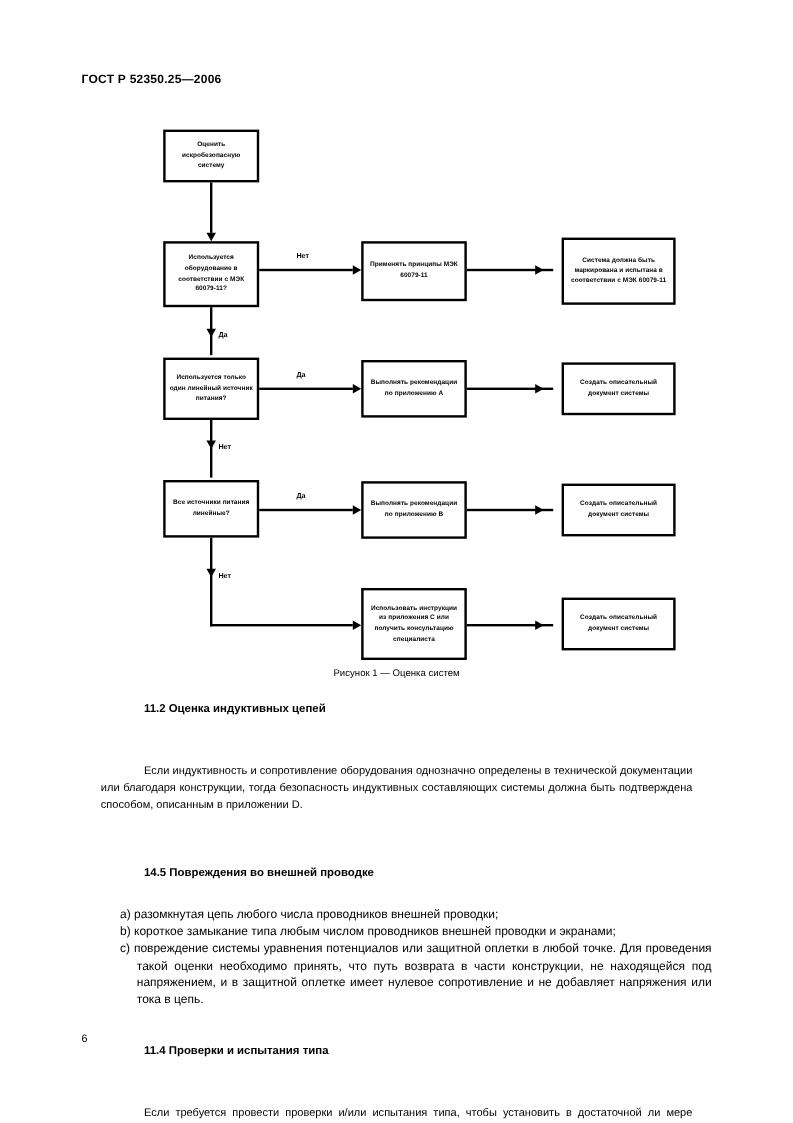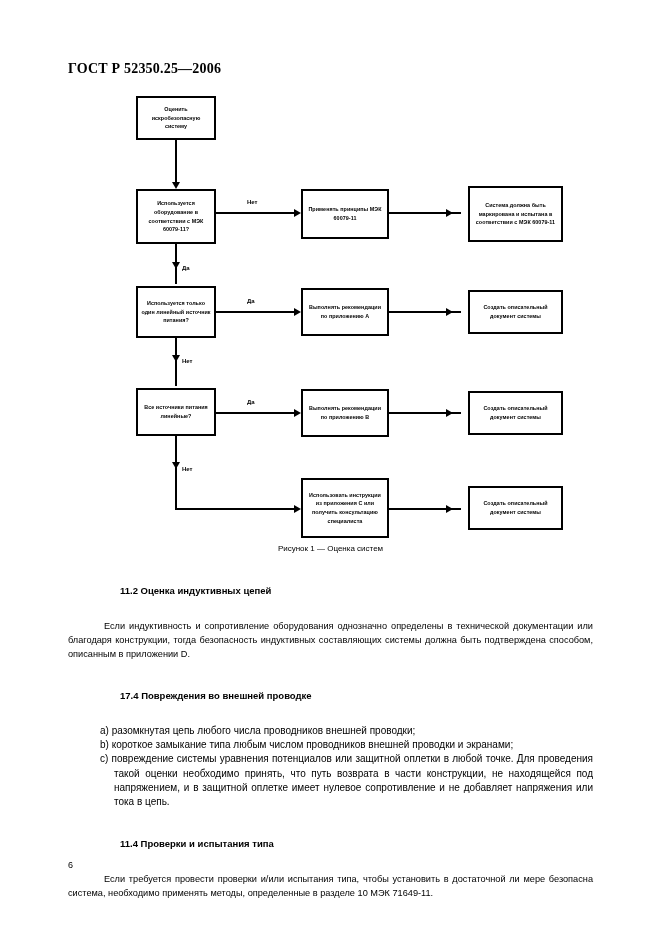--- a/index.html
+++ b/index.html
@@ -17,31 +17,30 @@
     height: 936px;
     background: #ffffff;
     overflow: hidden;
   }
 
   
   .doc-header {
     position: absolute;
     left: 68px;
     top: 61px;
-    font-size: 14px;
+    font-size: 10px;
     font-weight: bold;
     letter-spacing: 0.2px;
-    font-family: Liberation Serif, serif;
   }
 
   
   .flowchart {
     position: absolute;
     left: 0;
-    top: 0;
+    top: 12px;
     width: 661px;
     height: 560px;
   }
   .node {
     position: absolute;
     box-sizing: border-box;
     border: 2px solid #000;
     background: #ffffff;
     display: flex;
     align-items: center;
@@ -99,21 +98,21 @@
     top: 569px;
     width: 525px;
   }
   h3.sec {
     margin: 16px;
     font-size: 9.5px;
     font-weight: bold;
     padding-left: 36px;
   }
   p.para {
-    margin: 0;
+    margin: 16px;
     font-size: 9.2px;
     line-height: 14.1px;
     text-align: justify;
     text-indent: 36px;
     hyphens: none;
   }
   p.listitem {
     margin: 0;
     font-size: 10px;
     line-height: 14.1px;
@@ -220,21 +219,21 @@
   </div>
 
   <div class="body-text">
 
     <h3 class="sec">11.2  Оценка индуктивных цепей</h3>
     <div class="gap-sm"></div>
     <p class="para">Если индуктивность и сопротивление оборудования однозначно определены в технической документации или благодаря конструкции, тогда безопасность индуктивных составляющих системы должна быть подтверждена способом, описанным в приложении D.</p>
 
     <div class="gap-md"></div>
 
-    <h3 class="sec">17.4  Повреждения во внешней проводке</h3>
+    <h3 class="sec">14.5  Повреждения во внешней проводке</h3>
     <div class="gap-sm"></div>
     <p class="listitem">a)  разомкнутая цепь любого числа проводников внешней проводки;</p>
     <p class="listitem">b)  короткое замыкание типа любым числом проводников внешней проводки и экранами;</p>
     <p class="listitem">c)  повреждение системы уравнения потенциалов или защитной оплетки в любой точке. Для проведения такой оценки необходимо принять, что путь возврата в части конструкции, не находящейся под напряжением, и в защитной оплетке имеет нулевое сопротивление и не добавляет напряжения или тока в цепь.</p>
 
     <div class="gap-md"></div>
 
     <h3 class="sec">11.4  Проверки и испытания типа</h3>
     <div class="gap-sm"></div>
     <p class="para">Если требуется провести проверки и/или испытания типа, чтобы установить в достаточной ли мере безопасна система, необходимо применять методы, определенные в разделе 10 МЭК 71649-11.</p>

